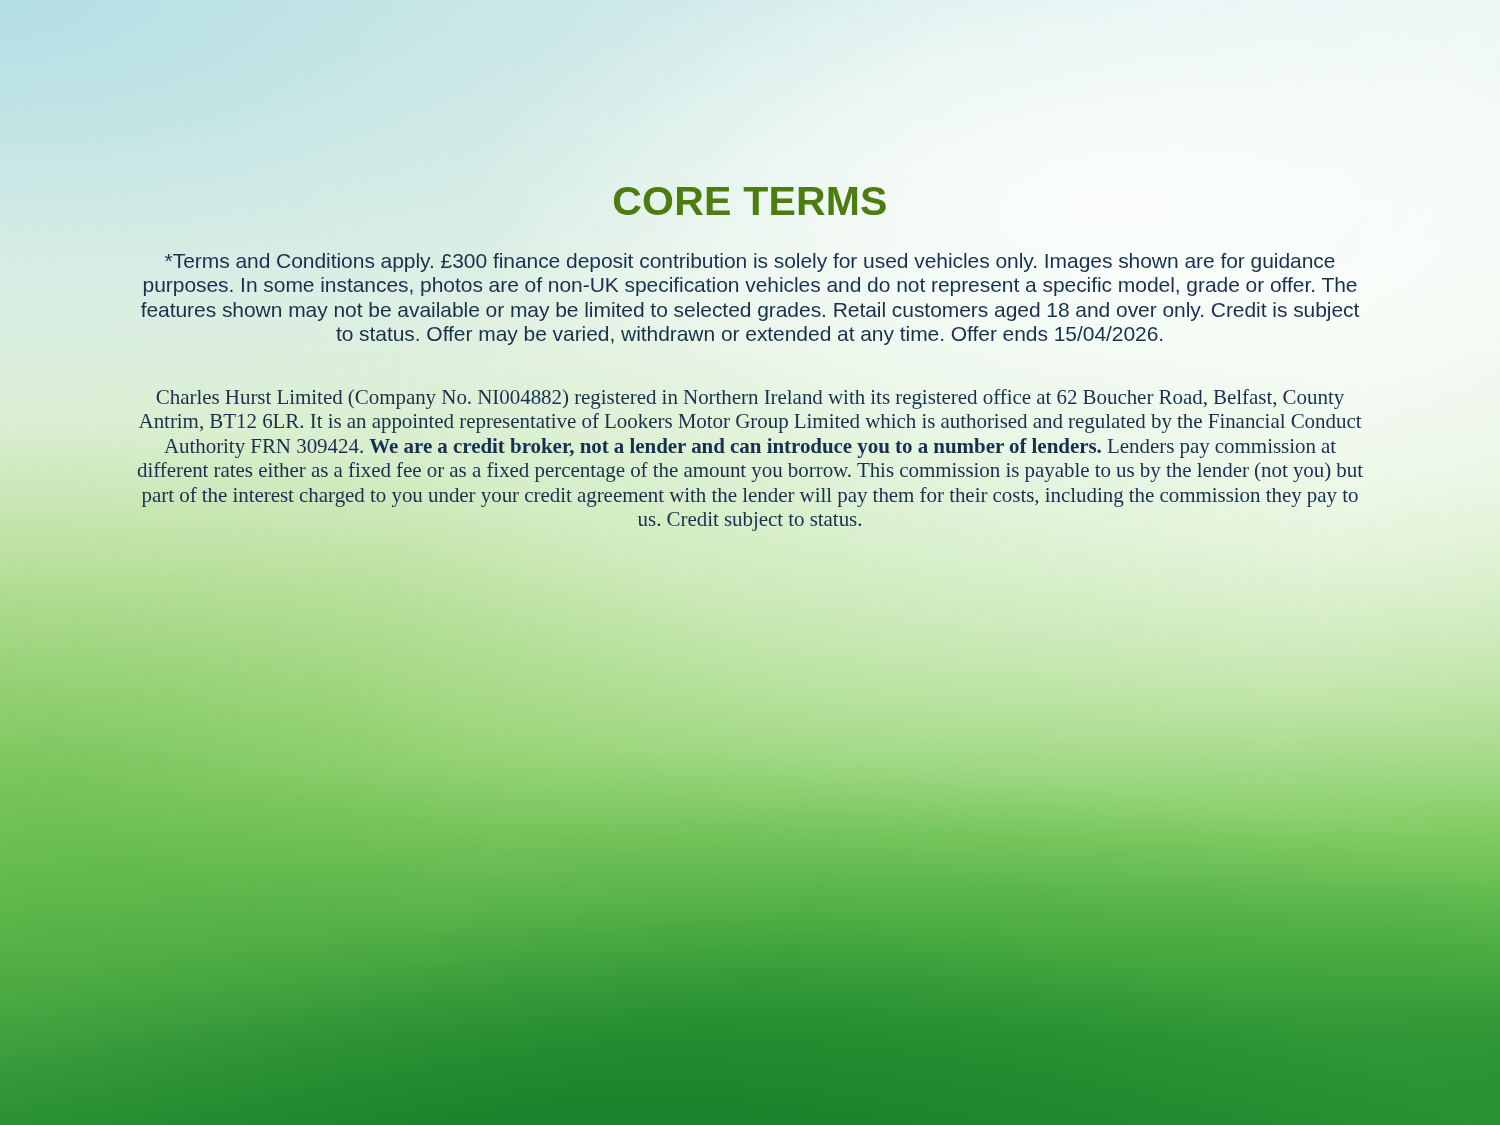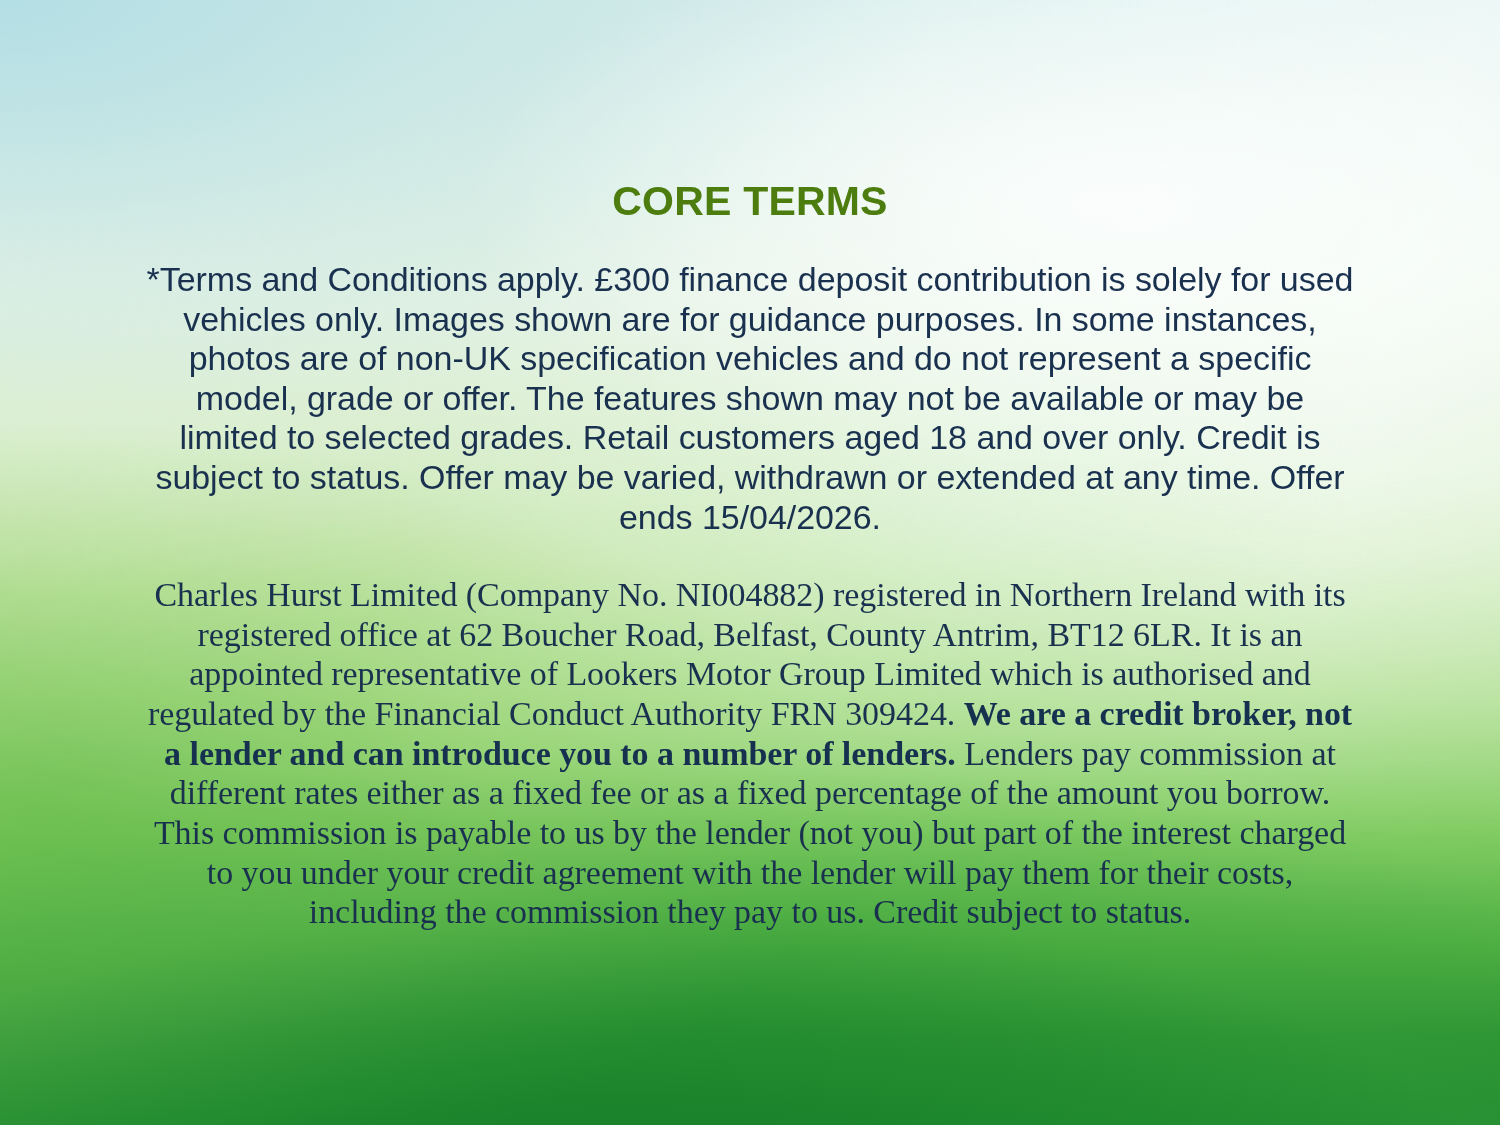--- a/index.html
+++ b/index.html
@@ -112,24 +112,24 @@
   .terms-block {
     position: absolute;
     top: 248px;
     left: 133px;
     width: 1234px;
     text-align: center;
     color: #19314f;
   }
 
   .terms-paragraph {
-    font-size: 34px;
+    font-size: 21px;
     line-height: 1.165;
     letter-spacing: -0.05px;
-    margin: 12px;
+    margin: 1px;
     color: #19314f;
   }
 
   .terms-paragraph + .terms-paragraph {
     margin-top: 38px;
     font-family: Liberation Serif, serif;
   }
 
   .strong-clause {
     font-weight: bold;

